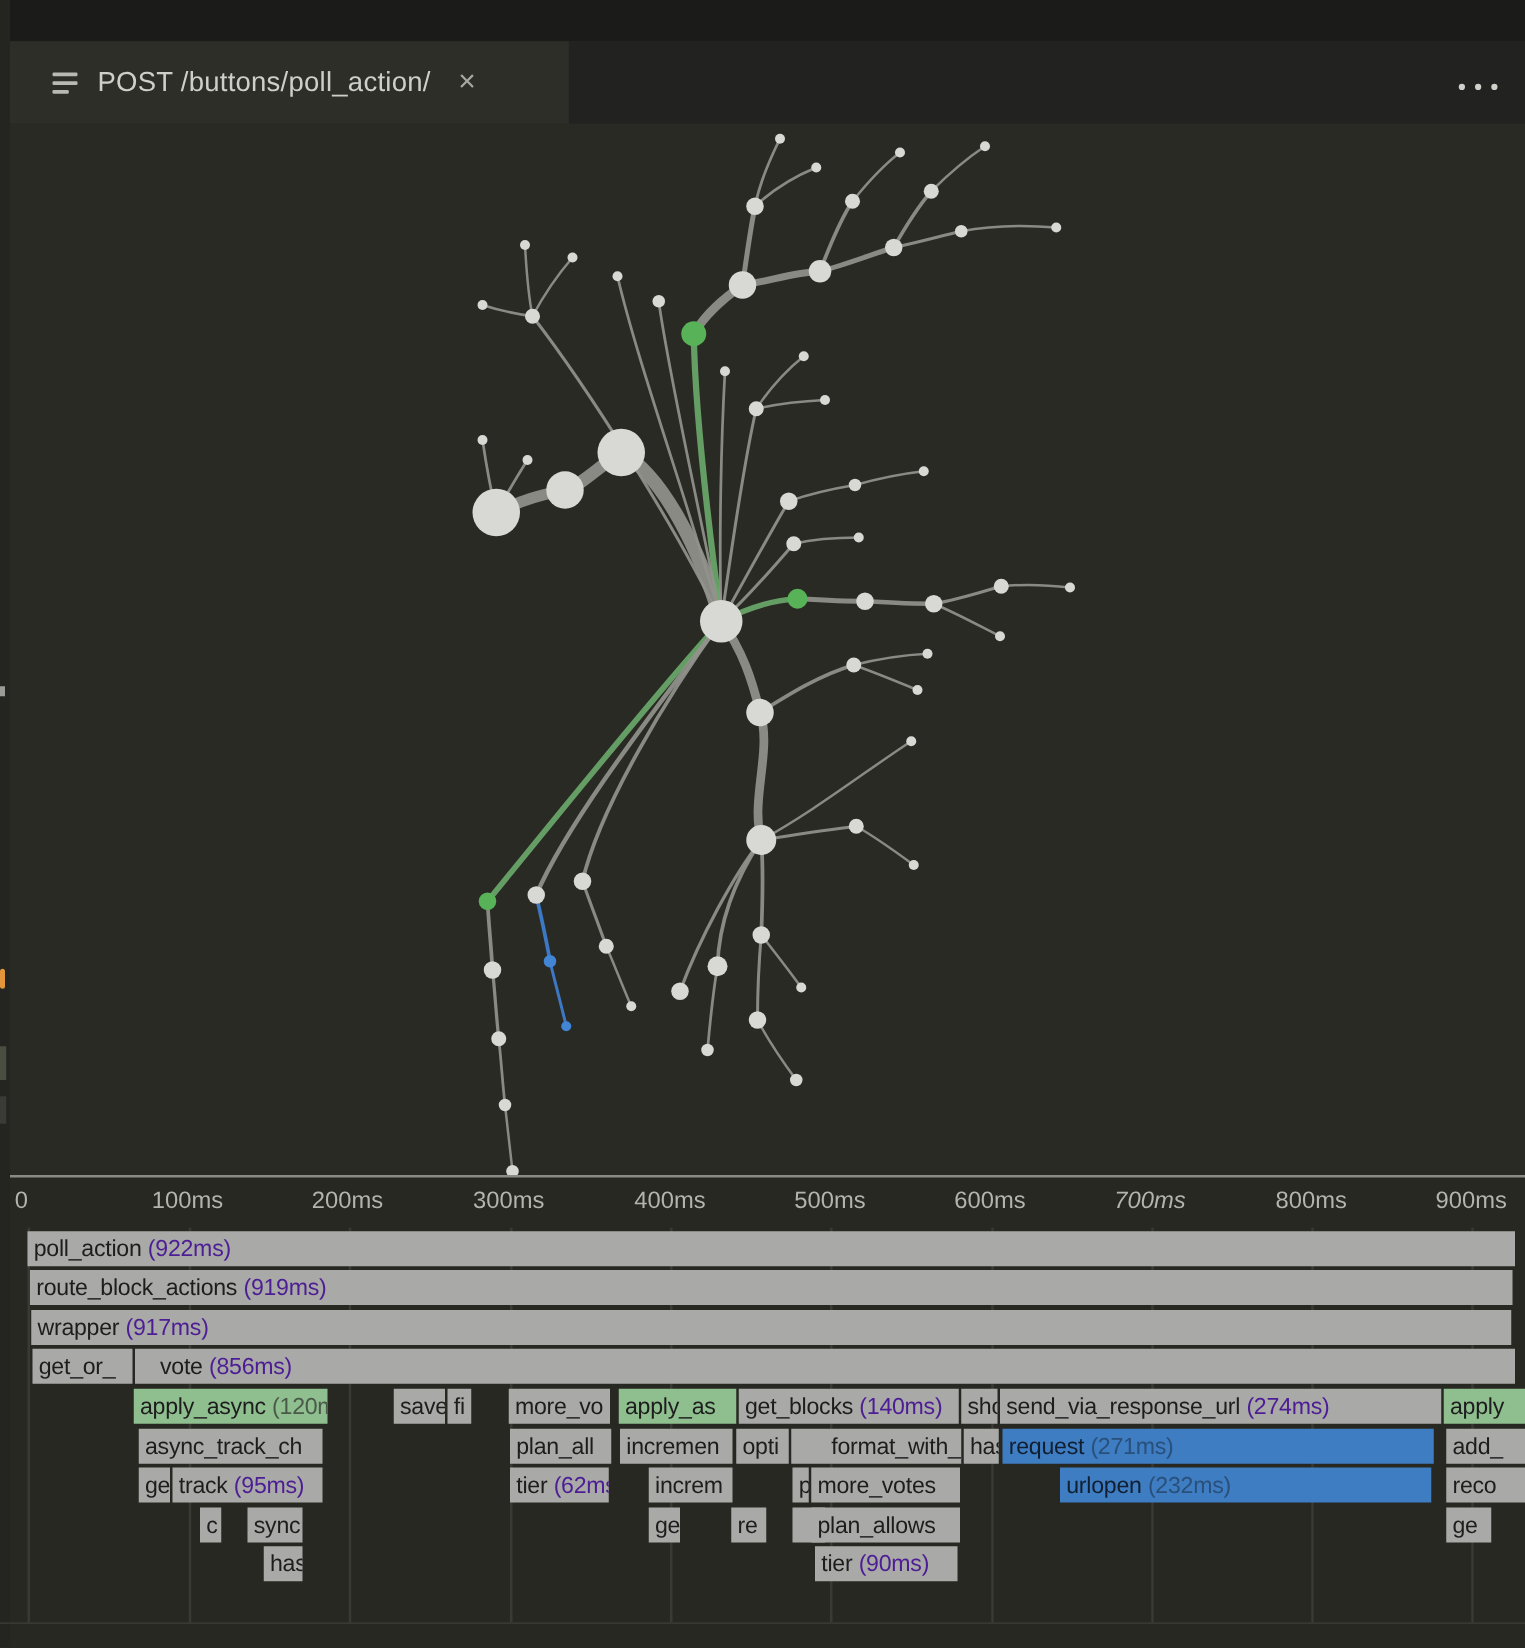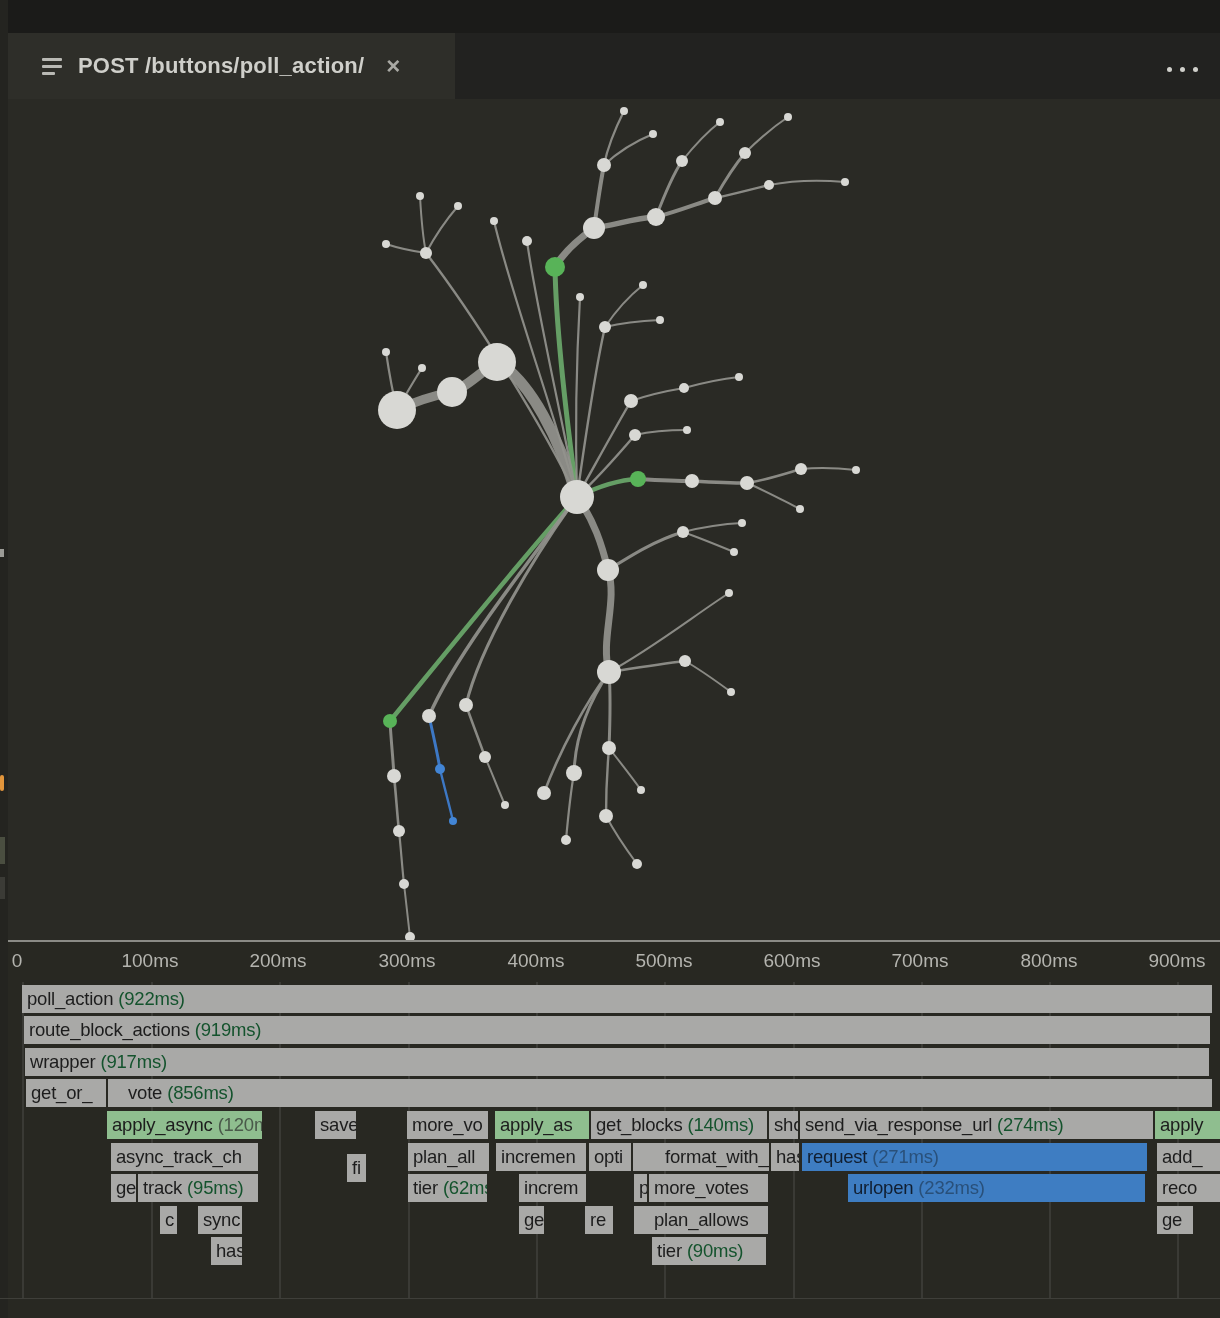--- a/index.html
+++ b/index.html
@@ -10,21 +10,21 @@
   }
   
   .sliver{position:absolute;left:0;top:0;width:8px;height:1318px;background:#242420;border-right:1px solid #171715;}
   .sliver .tick{position:absolute;left:0;width:4px;height:8px;background:#9b9b96;top:549px;}
   .sliver .orange{position:absolute;left:0;top:775px;width:4px;height:16px;background:#e2953b;border-radius:2px;}
   .sliver .olive{position:absolute;left:0;top:837px;width:5px;height:27px;background:#4a4e40;}
   .sliver .graymark{position:absolute;left:0;top:877px;width:5px;height:22px;background:#3b3b36;}
   
   .titlebar{position:absolute;left:8px;top:0;width:1212px;height:33px;background:#1b1b19;}
   .tabrow{position:absolute;left:8px;top:33px;width:1212px;height:66px;background:#222220;}
-  .tab{position:absolute;left:0;top:0;width:447px;height:66px;background:#2e2e29;display:flex;align-items:center;cursor:pointer;font-weight:bold;}
+  .tab{position:absolute;left:0;top:0;width:447px;height:66px;background:#2e2e29;display:flex;align-items:center;cursor:pointer;}
   .tab-icon{width:22px;height:18px;margin-left:34px;position:relative;flex:0 0 auto;}
   .tab-icon i{position:absolute;left:0;height:2.5px;background:#b9b9b4;border-radius:1px;display:block;}
   .tab-icon i:nth-child(1){top:1px;width:20px;}
   .tab-icon i:nth-child(2){top:8px;width:20px;}
   .tab-icon i:nth-child(3){top:15px;width:13px;}
   .tab-title{margin-left:14px;font-size:22px;color:#cfcfca;letter-spacing:.2px;white-space:nowrap;}
   .tab-close{margin-left:16px;font-size:24px;color:#a9a9a4;line-height:1;cursor:pointer;padding:2px 6px;}
   .editor-actions{position:absolute;right:22px;top:24px;height:24px;display:flex;align-items:center;cursor:pointer;}
   .dots{display:flex;gap:8px;}
   .dots b{width:5px;height:5px;border-radius:50%;background:#d0d0cb;display:block;}
@@ -35,21 +35,21 @@
   
   .timeline{position:absolute;left:8px;top:940px;width:1212px;height:378px;background:#282822;border-top:2px solid #8b8b86;box-sizing:border-box;}
   .axis{position:absolute;left:-8px;top:4px;width:1220px;height:36px;}
   .axis .lbl{position:absolute;transform:translateX(-50%);font-size:19px;color:#b4b4af;white-space:nowrap;top:4px;}
   .flame{position:absolute;left:-8px;top:40px;width:1220px;height:316px;overflow:hidden;}
   .grid{position:absolute;top:0;width:2px;height:316px;background:#3a3a35;}
   .flame-bottom{position:absolute;left:-8px;top:356px;width:1220px;height:1px;background:#3f3f3a;}
   .bar{position:absolute;height:28px;line-height:28px;font-size:18.5px;letter-spacing:-.2px;
        white-space:nowrap;overflow:hidden;padding-left:5px;box-sizing:border-box;cursor:pointer;}
   .bar.g{background:#a9a9a7;color:#1d1d1d;}
-  .bar.g .dur{color:#14532d;}
+  .bar.g .dur{color:#4c1d95;}
   .bar.gr{background:#8fbe8f;color:#1d1d1d;}
   .bar.gr .dur{color:#4a5a4a;}
   .bar.b{background:#3e7dc2;color:#111f31;}
   .bar.b .dur{color:#29507a;}
   .dur{margin-left:5px;}
 </style>
 </head>
 <body>
 
 <div class="sliver">
@@ -217,21 +217,21 @@
 
 <div class="timeline">
   <div class="axis" id="axis">
       <span class="lbl" style="left: 17px;">0</span>
       <span class="lbl" style="left: 150px;">100ms</span>
       <span class="lbl" style="left: 278px;">200ms</span>
       <span class="lbl" style="left: 407px;">300ms</span>
       <span class="lbl" style="left: 536px;">400ms</span>
       <span class="lbl" style="left: 664px;">500ms</span>
       <span class="lbl" style="left: 792px;">600ms</span>
-      <span class="lbl" style="left: 920px;">700ms</span>
+      <span class="lbl" style="left: 920px; font-style: italic;">700ms</span>
       <span class="lbl" style="left: 1049px;">800ms</span>
       <span class="lbl" style="left: 1177px;">900ms</span>
     </div>
   <div class="flame" id="flame">
       <div class="grid" style="left: 22px;"></div>
       <div class="grid" style="left: 151px;"></div>
       <div class="grid" style="left: 279px;"></div>
       <div class="grid" style="left: 408px;"></div>
       <div class="grid" style="left: 536px;"></div>
       <div class="grid" style="left: 664px;"></div>
@@ -239,21 +239,21 @@
       <div class="grid" style="left: 921px;"></div>
       <div class="grid" style="left: 1049px;"></div>
       <div class="grid" style="left: 1177px;"></div>
       <div class="bar g" style="left: 22px; width: 1190px; top: 3px;"><span class="nm">poll_action</span><span class="dur">(922ms)</span></div>
       <div class="bar g" style="left: 24px; width: 1186px; top: 34px;"><span class="nm">route_block_actions</span><span class="dur">(919ms)</span></div>
       <div class="bar g" style="left: 25px; width: 1184px; top: 66px;"><span class="nm">wrapper</span><span class="dur">(917ms)</span></div>
       <div class="bar g" style="left: 26px; width: 80px; top: 97px;"><span class="nm">get_or_</span></div>
       <div class="bar g" style="left: 108px; width: 1104px; top: 97px; padding-left: 20px;"><span class="nm">vote</span><span class="dur">(856ms)</span></div>
       <div class="bar gr" style="left: 107px; width: 155px; top: 129px;"><span class="nm">apply_async</span><span class="dur">(120ms)</span></div>
       <div class="bar g" style="left: 315px; width: 41px; top: 129px;"><span class="nm">save</span></div>
-      <div class="bar g" style="left: 347px; width: 19px; top: 129px; margin-top: 43px;"><span class="nm">fi</span></div>
+      <div class="bar g" style="left: 358px; width: 19px; top: 129px;"><span class="nm">fi</span></div>
       <div class="bar g" style="left: 407px; width: 81px; top: 129px;"><span class="nm">more_vo</span></div>
       <div class="bar gr" style="left: 495px; width: 94px; top: 129px;"><span class="nm">apply_as</span></div>
       <div class="bar g" style="left: 591px; width: 176px; top: 129px;"><span class="nm">get_blocks</span><span class="dur">(140ms)</span></div>
       <div class="bar g" style="left: 769px; width: 29px; top: 129px;"><span class="nm">sho</span></div>
       <div class="bar g" style="left: 800px; width: 353px; top: 129px;"><span class="nm">send_via_response_url</span><span class="dur">(274ms)</span></div>
       <div class="bar gr" style="left: 1155px; width: 65px; top: 129px;"><span class="nm">apply</span></div>
       <div class="bar g" style="left: 111px; width: 147px; top: 161px;"><span class="nm">async_track_ch</span></div>
       <div class="bar g" style="left: 408px; width: 81px; top: 161px;"><span class="nm">plan_all</span></div>
       <div class="bar g" style="left: 496px; width: 90px; top: 161px;"><span class="nm">incremen</span></div>
       <div class="bar g" style="left: 589px; width: 42px; top: 161px;"><span class="nm">opti</span></div>

